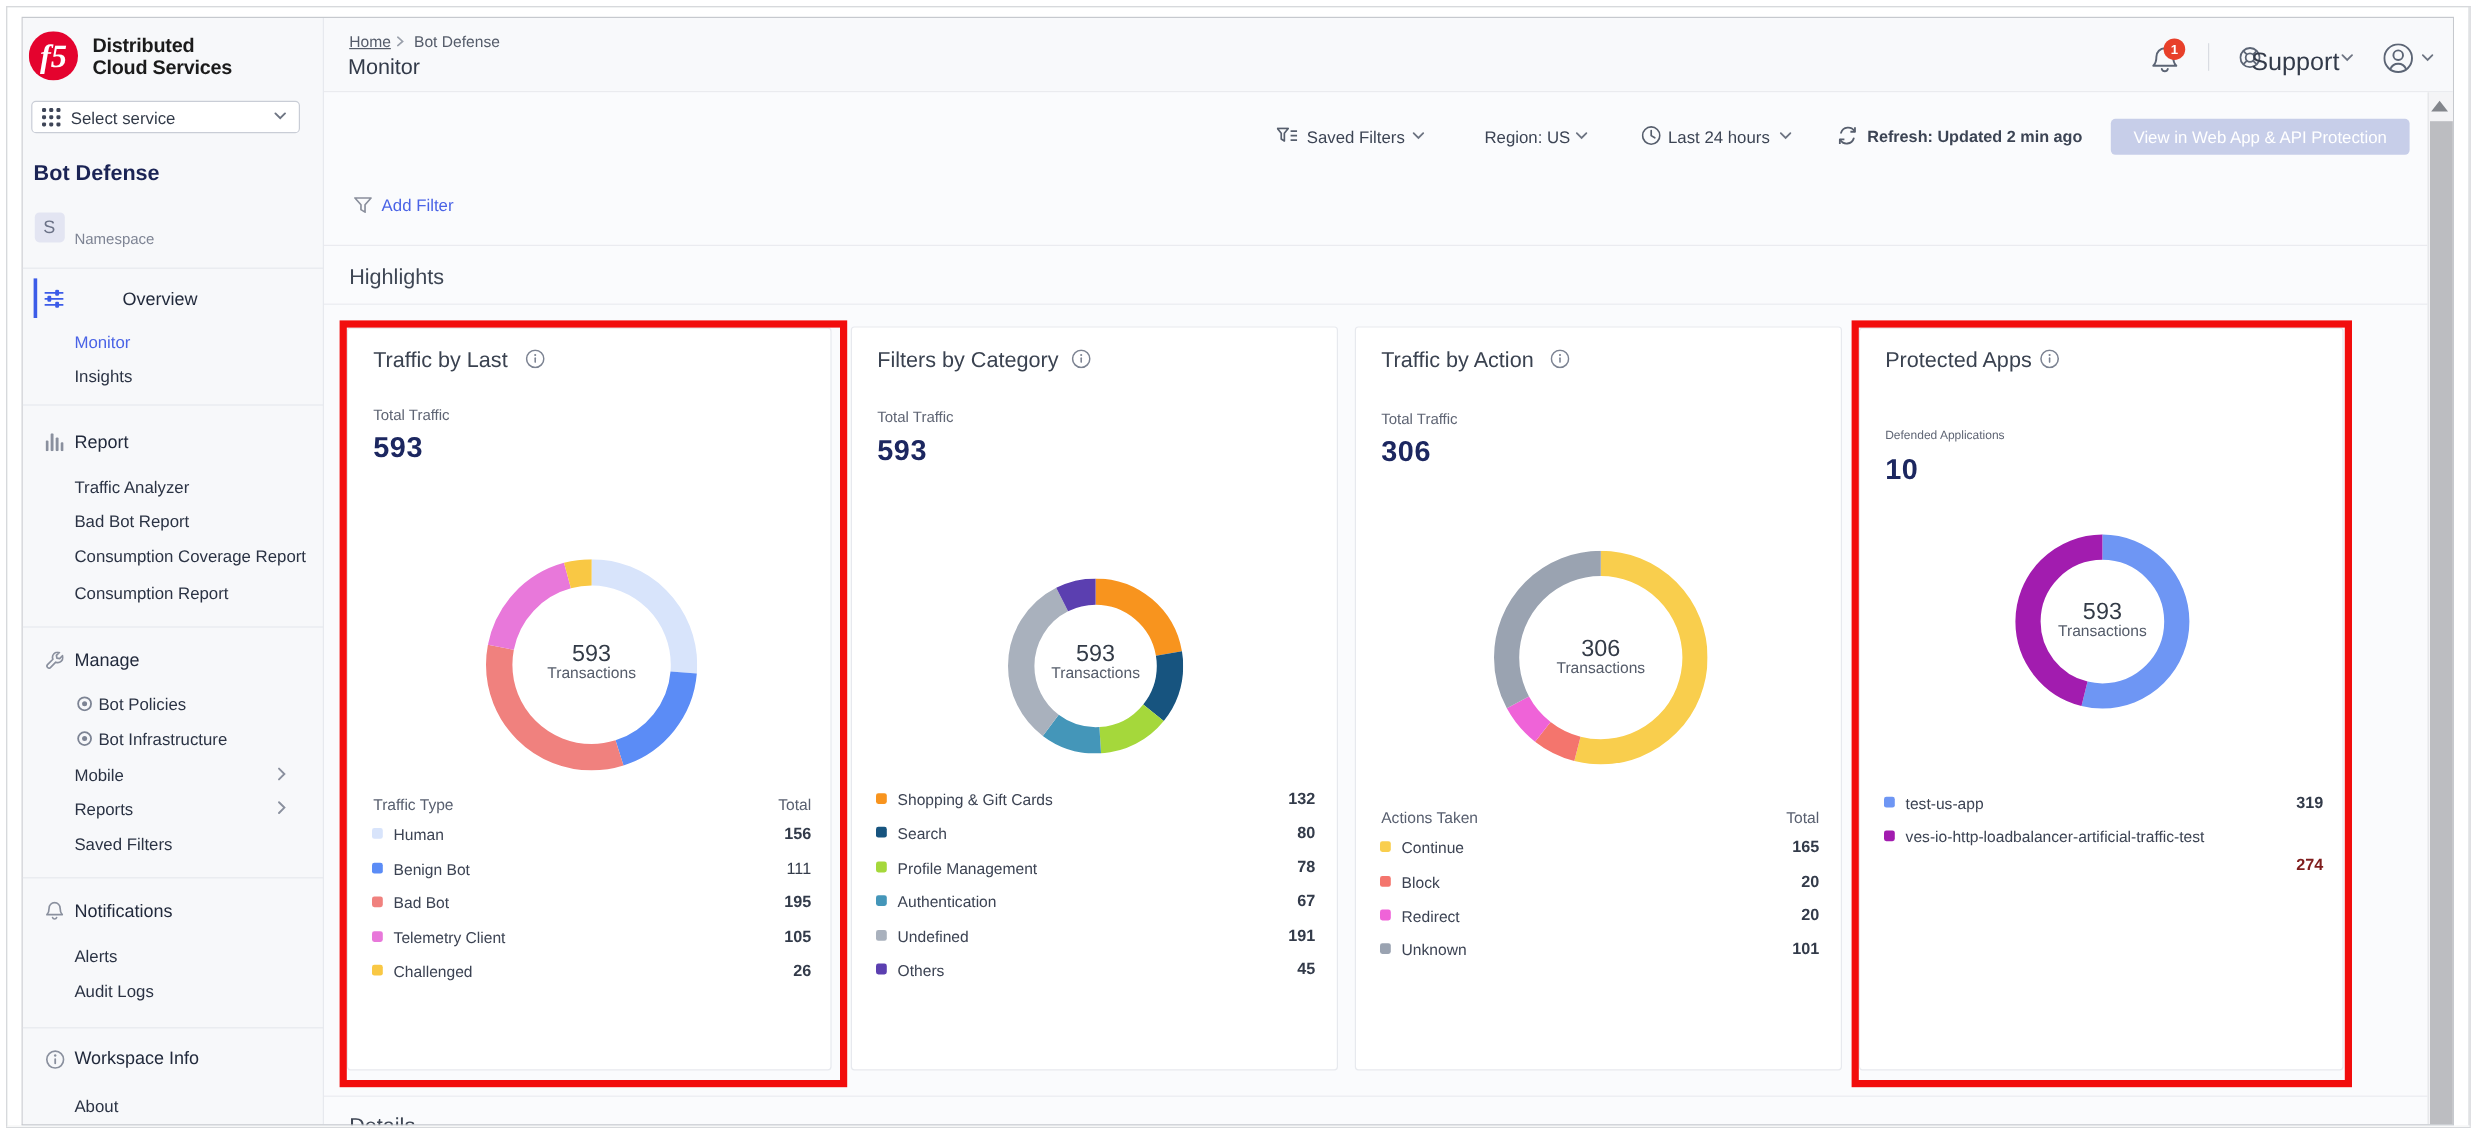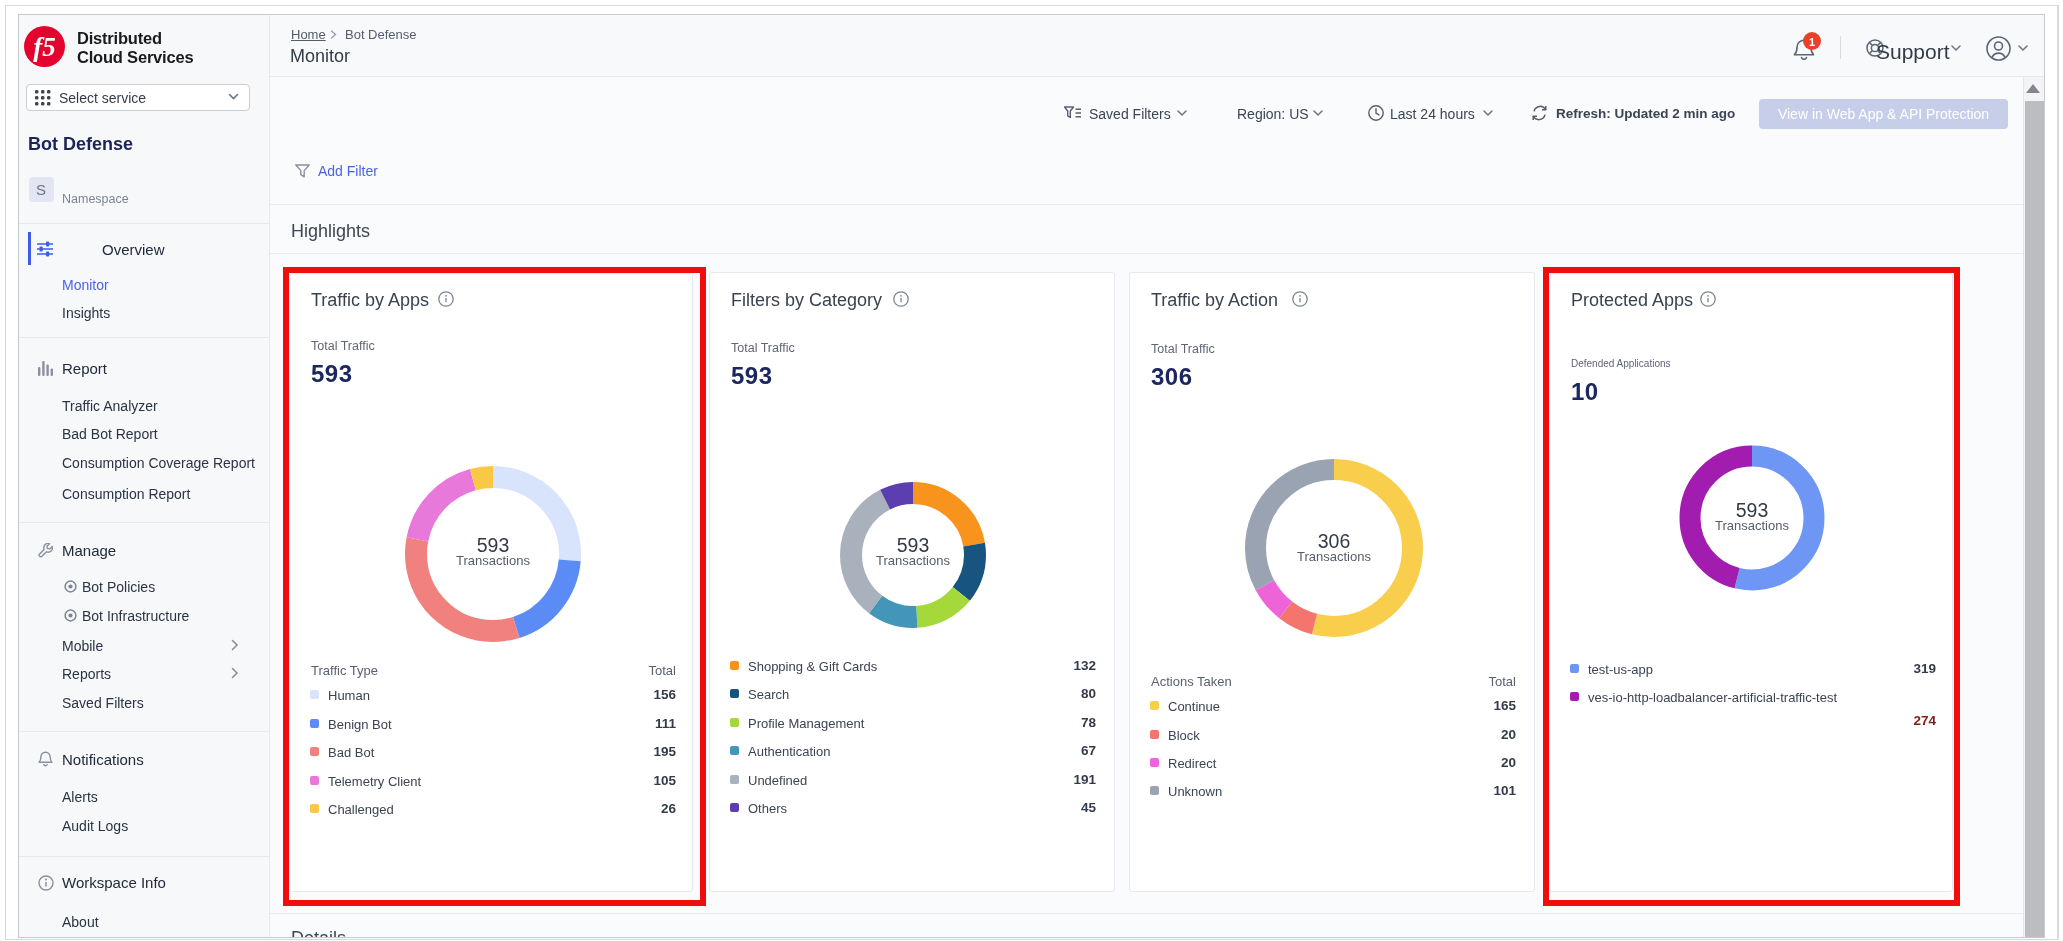--- a/index.html
+++ b/index.html
@@ -216,21 +216,21 @@
 <div class="abs" style="left:270px;top:253px;width:1753px;height:1px;background:#eaebf0;"></div>
 
 <div class="abs" style="left:289px;top:273px;width:404px;height:619px;background:#ffffff;border:1px solid #e7e9ee;border-radius:3px;"></div>
 <div class="abs" style="left:709px;top:272px;width:406px;height:620px;background:#ffffff;border:1px solid #e7e9ee;border-radius:3px;"></div>
 <div class="abs" style="left:1129px;top:272px;width:406px;height:620px;background:#ffffff;border:1px solid #e7e9ee;border-radius:3px;"></div>
 <div class="abs" style="left:1549px;top:273px;width:404px;height:619px;background:#ffffff;border:1px solid #e7e9ee;border-radius:3px;"></div>
 
 <div class="abs" style="left:283px;top:267px;width:423px;height:639px;border:6px solid #f20d0d;"></div>
 <div class="abs" style="left:1543px;top:267px;width:417px;height:639px;border:6px solid #f20d0d;"></div>
 
-<div class="txt" style="left:311px;top:290px;font-size:18px;color:#3a4250;">Traffic by Apps</div>
+<div class="txt" style="left:311px;top:290px;font-size:18px;color:#3a4250;">Traffic by Last</div>
 <svg class="abs" style="left:438px;top:291px;" width="16" height="16" viewBox="0 0 16 16">
     <circle cx="8" cy="8" r="7.2" fill="none" stroke="#7c8392" stroke-width="1.3"></circle>
     <circle cx="8" cy="4.8" r="0.9" fill="#7c8392"></circle>
     <rect x="7.35" y="6.8" width="1.3" height="4.6" rx="0.65" fill="#7c8392"></rect>
   </svg>
 <div class="txt" style="left:311px;top:339px;font-size:12.5px;color:#5f6574;">Total Traffic</div>
 <div class="txt" style="left:311px;top:360px;font-size:24px;letter-spacing:0.5px;font-weight:bold;color:#1c2760;">593</div>
 <svg class="abs" style="left:405px;top:466px;" width="176" height="176" viewBox="0 0 176 176">
   <g transform="rotate(-90 88 88)">
     <circle cx="88" cy="88" r="77" fill="none" stroke="#d8e4fb" stroke-width="22" stroke-dasharray="127.28 356.53" stroke-dashoffset="0"></circle>
@@ -242,21 +242,21 @@
 </svg>
 <div class="txt" style="left:493px;top:534px;font-size:19.5px;color:#333b47;transform:translateX(-50%);">593</div>
 <div class="txt" style="left:493px;top:553px;font-size:13px;color:#555c6a;transform:translateX(-50%);">Transactions</div>
 <div class="txt" style="left:311px;top:663px;font-size:13px;color:#596070;">Traffic Type</div>
 <div class="txt" style="left:676px;top:663px;font-size:13px;color:#596070;transform:translateX(-100%);">Total</div>
 <div class="abs" style="left:310px;top:690px;width:9px;height:9px;border-radius:2px;background:#d8e4fb;"></div>
 <div class="txt" style="left:328px;top:688px;font-size:13px;color:#3c4353;">Human</div>
 <div class="txt" style="left:676px;top:687px;font-size:13.5px;font-weight:bold;color:#333b4a;transform:translateX(-100%);">156</div>
 <div class="abs" style="left:310px;top:719px;width:9px;height:9px;border-radius:2px;background:#5b8cf6;"></div>
 <div class="txt" style="left:328px;top:717px;font-size:13px;color:#3c4353;">Benign Bot</div>
-<div class="txt" style="left:676px;top:716px;font-size:13.5px;font-weight:bold;color:#333b4a;transform:translateX(-100%);">111</div>
+<div class="txt" style="left:676px;top:716px;font-size:13.5px;font-weight:normal;color:#333b4a;transform:translateX(-100%);">111</div>
 <div class="abs" style="left:310px;top:747px;width:9px;height:9px;border-radius:2px;background:#f0817e;"></div>
 <div class="txt" style="left:328px;top:745px;font-size:13px;color:#3c4353;">Bad Bot</div>
 <div class="txt" style="left:676px;top:744px;font-size:13.5px;font-weight:bold;color:#333b4a;transform:translateX(-100%);">195</div>
 <div class="abs" style="left:310px;top:776px;width:9px;height:9px;border-radius:2px;background:#e878da;"></div>
 <div class="txt" style="left:328px;top:774px;font-size:13px;color:#3c4353;">Telemetry Client</div>
 <div class="txt" style="left:676px;top:773px;font-size:13.5px;font-weight:bold;color:#333b4a;transform:translateX(-100%);">105</div>
 <div class="abs" style="left:310px;top:804px;width:9px;height:9px;border-radius:2px;background:#f9c844;"></div>
 <div class="txt" style="left:328px;top:802px;font-size:13px;color:#3c4353;text-align:right;">Challenged</div>
 <div class="txt" style="left:676px;top:801px;font-size:13.5px;font-weight:bold;color:#333b4a;transform:translateX(-100%);">26</div>
 

